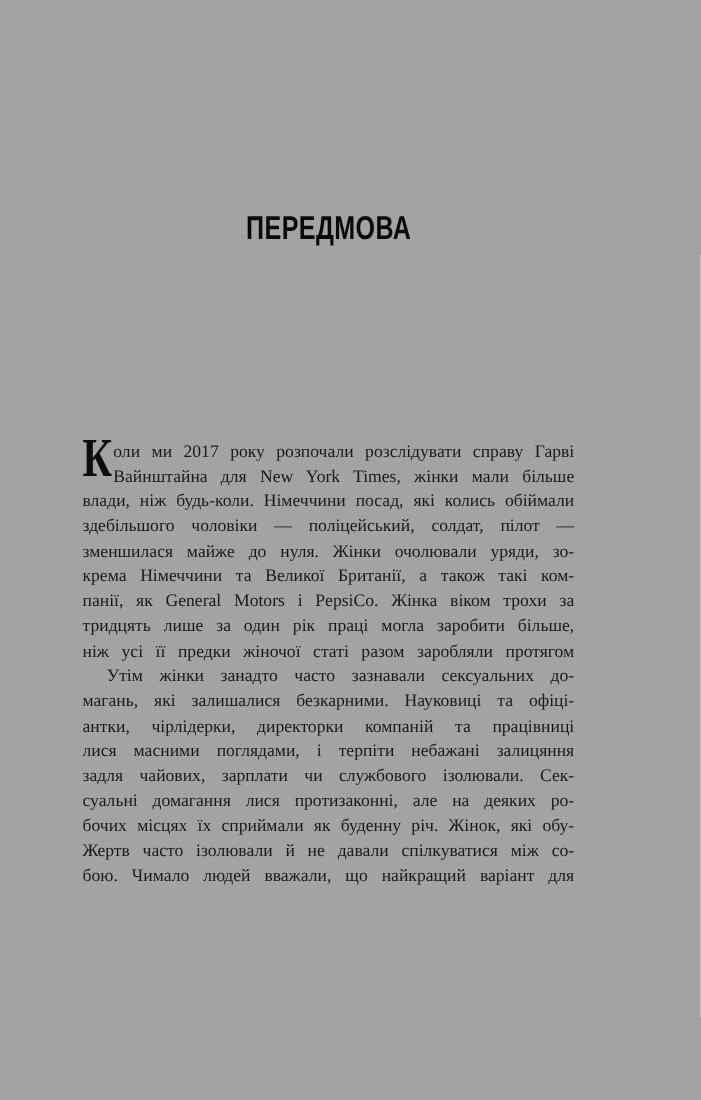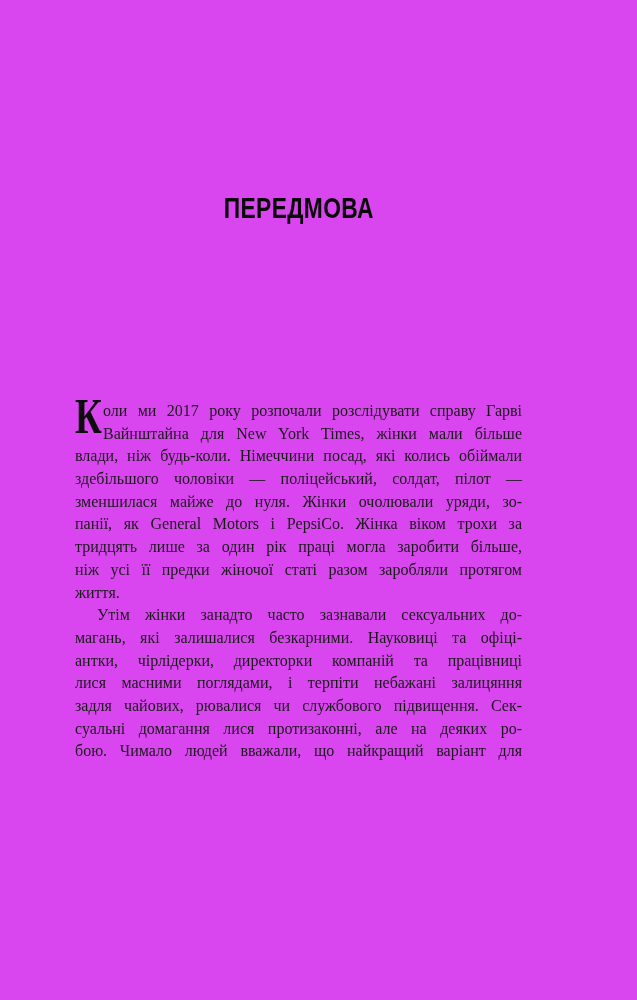--- a/index.html
+++ b/index.html
@@ -1,21 +1,21 @@
 <!DOCTYPE html>
 <html><head>
 <meta charset="utf-8">
 <style>
   html, body { margin: 0; padding: 0; background: #e9e9e9; }
   .page {
     position: relative;
     width: 637px;
     height: 1000px;
     margin: 0 auto;
-    background: #d946ef;
+    background: #a3a3a3;
     color: #151515;
     overflow: hidden;
   }
   .title {
     position: absolute;
     top: 193px;
     left: 75px;
     width: 447px;
     margin: 0;
     text-align: center;
@@ -75,27 +75,29 @@
   <section class="body-text">
 
     <span class="dropcap">К</span>
 
     <div class="line cap-indent"><span class="lead-bold">оли</span><span> ми 2017 року розпочали розслідувати справу Гарві</span></div>
 
     <div class="line cap-indent">Вайнштайна для New York Times, жінки мали більше</div>
     <div class="line">влади, ніж будь-коли. Німеччини посад, які колись обіймали</div>
     <div class="line">здебільшого чоловіки — поліцейський, солдат, пілот —</div>
     <div class="line">зменшилася майже до нуля. Жінки очолювали уряди, зо-</div>
+    <div class="line">крема Німеччини та Великої Британії, а також такі ком-</div>
     <div class="line">панії, як General Motors і PepsiCo. Жінка віком трохи за</div>
     <div class="line">тридцять лише за один рік праці могла заробити більше,</div>
     <div class="line">ніж усі її предки жіночої статі разом заробляли протягом</div>
-    <div class="line short">життя.</div>
 
     <div class="line p-indent">Утім жінки занадто часто зазнавали сексуальних до-</div>
     <div class="line">магань, які залишалися безкарними. Науковиці та офіці-</div>
     <div class="line">антки, чірлідерки, директорки компаній та працівниці</div>
     <div class="line">лися масними поглядами, і терпіти небажані залицяння</div>
-    <div class="line">задля чайових, рювалися чи службового підвищення. Сек-</div>
+    <div class="line">задля чайових, зарплати чи службового ізолювали. Сек-</div>
     <div class="line">суальні домагання лися протизаконні, але на деяких ро-</div>
+    <div class="line">бочих місцях їх сприймали як буденну річ. Жінок, які обу-</div>
+    <div class="line">Жертв часто ізолювали й не давали спілкуватися між со-</div>
     <div class="line">бою. Чимало людей вважали, що найкращий варіант для</div>
 
   </section>
 </main>
 
 </body></html>

